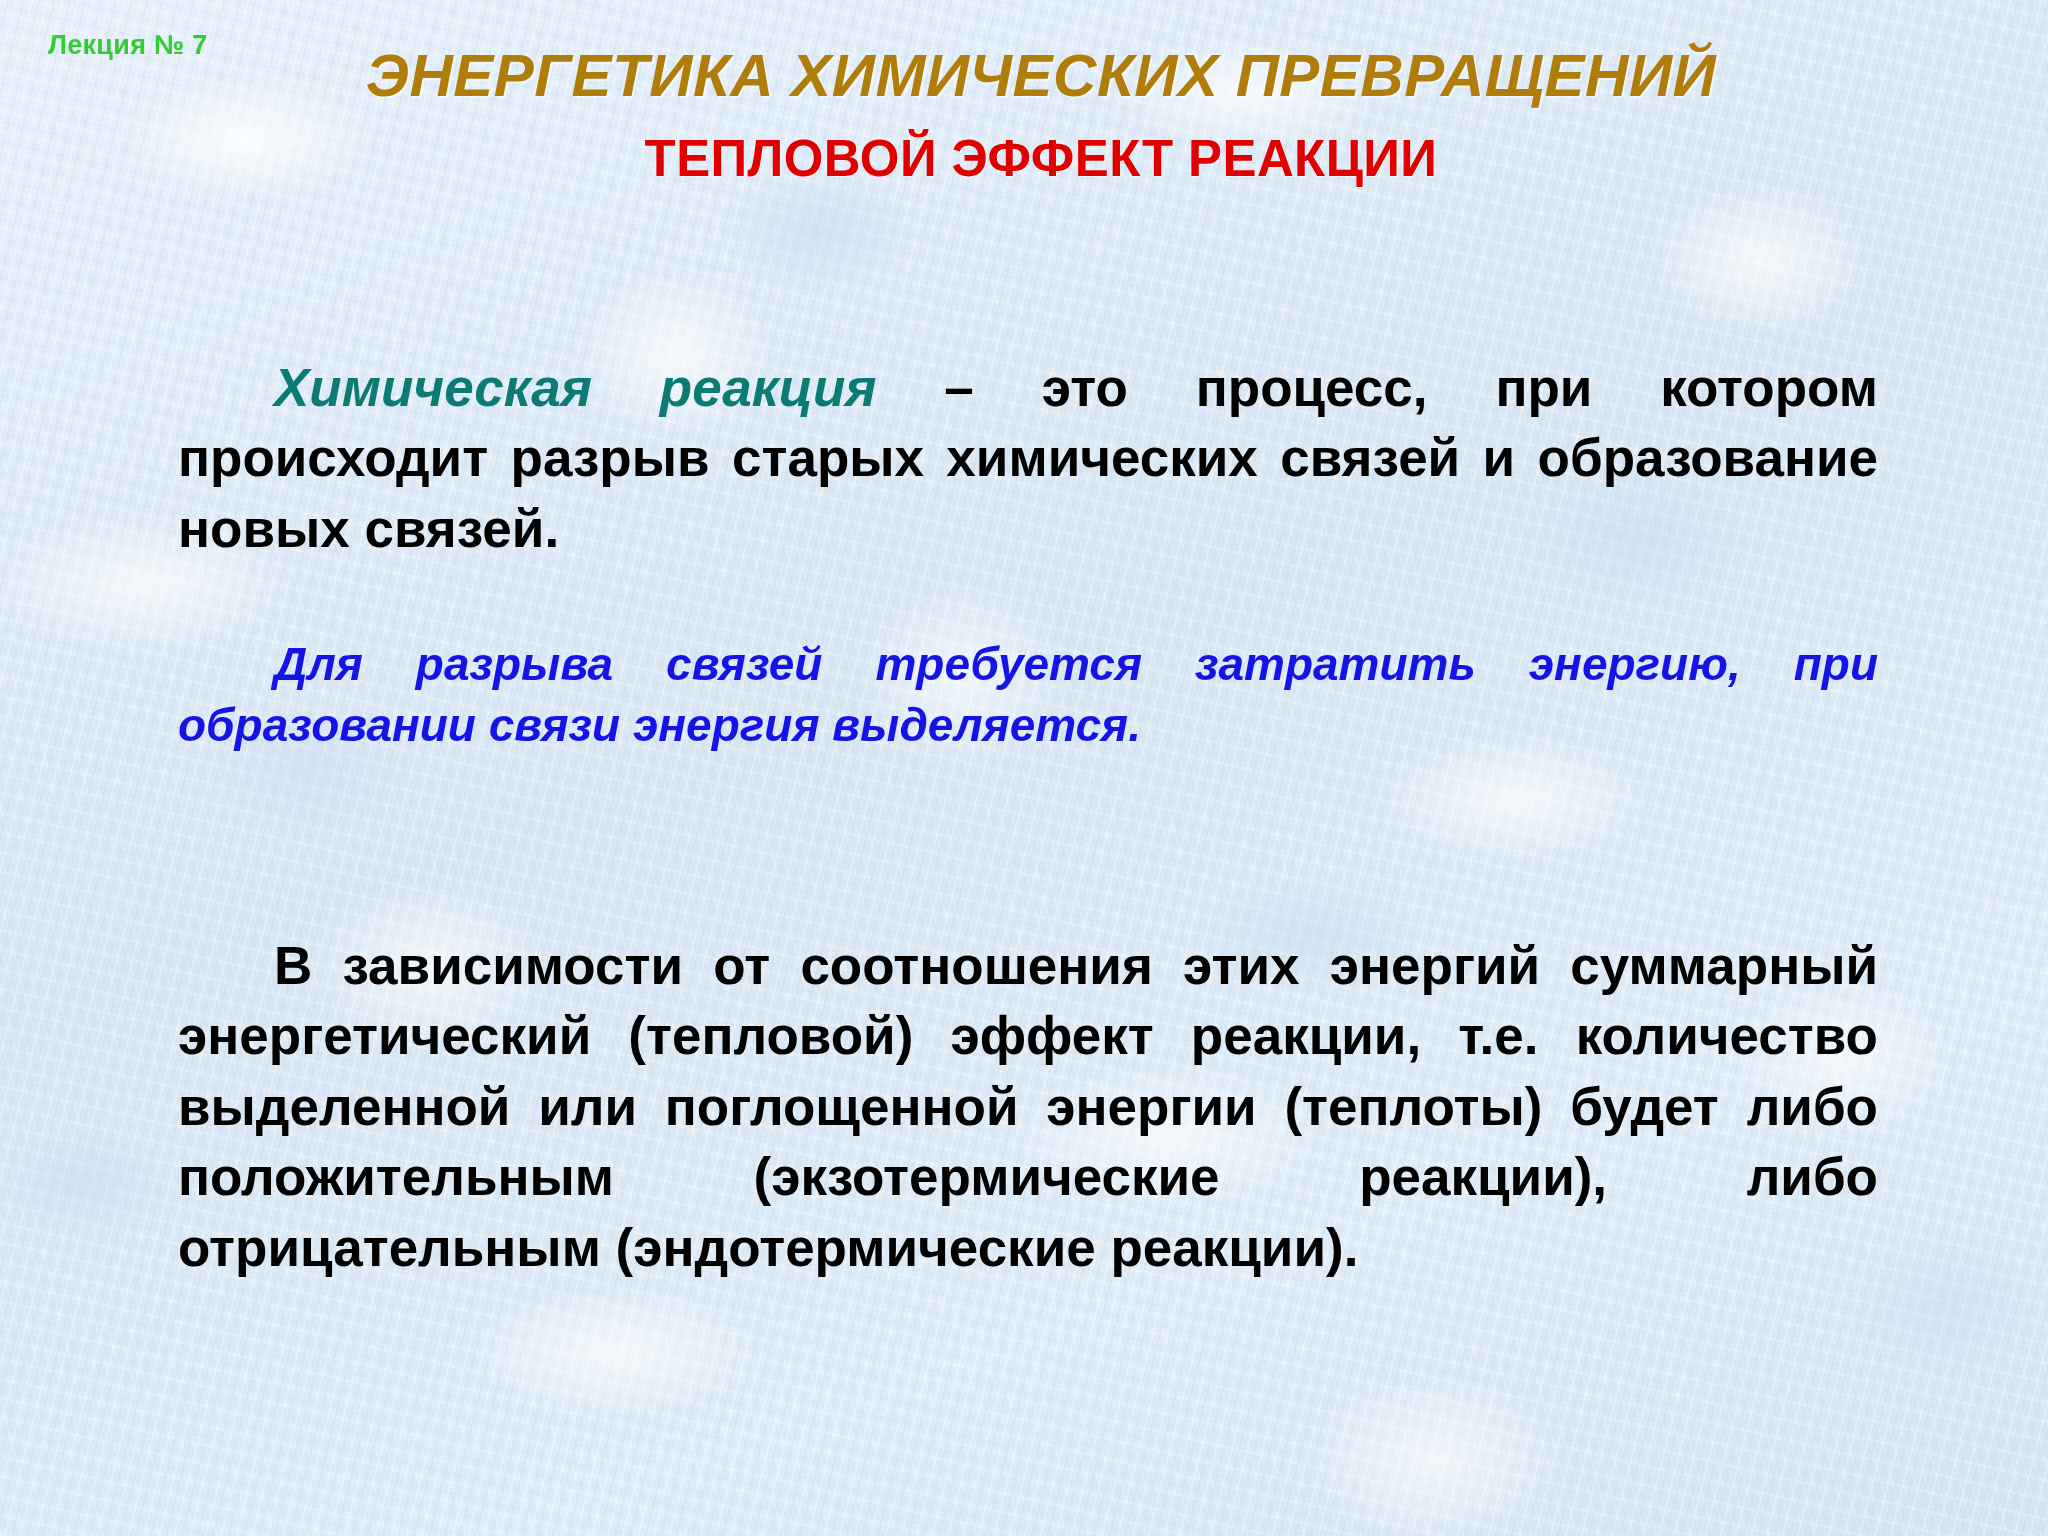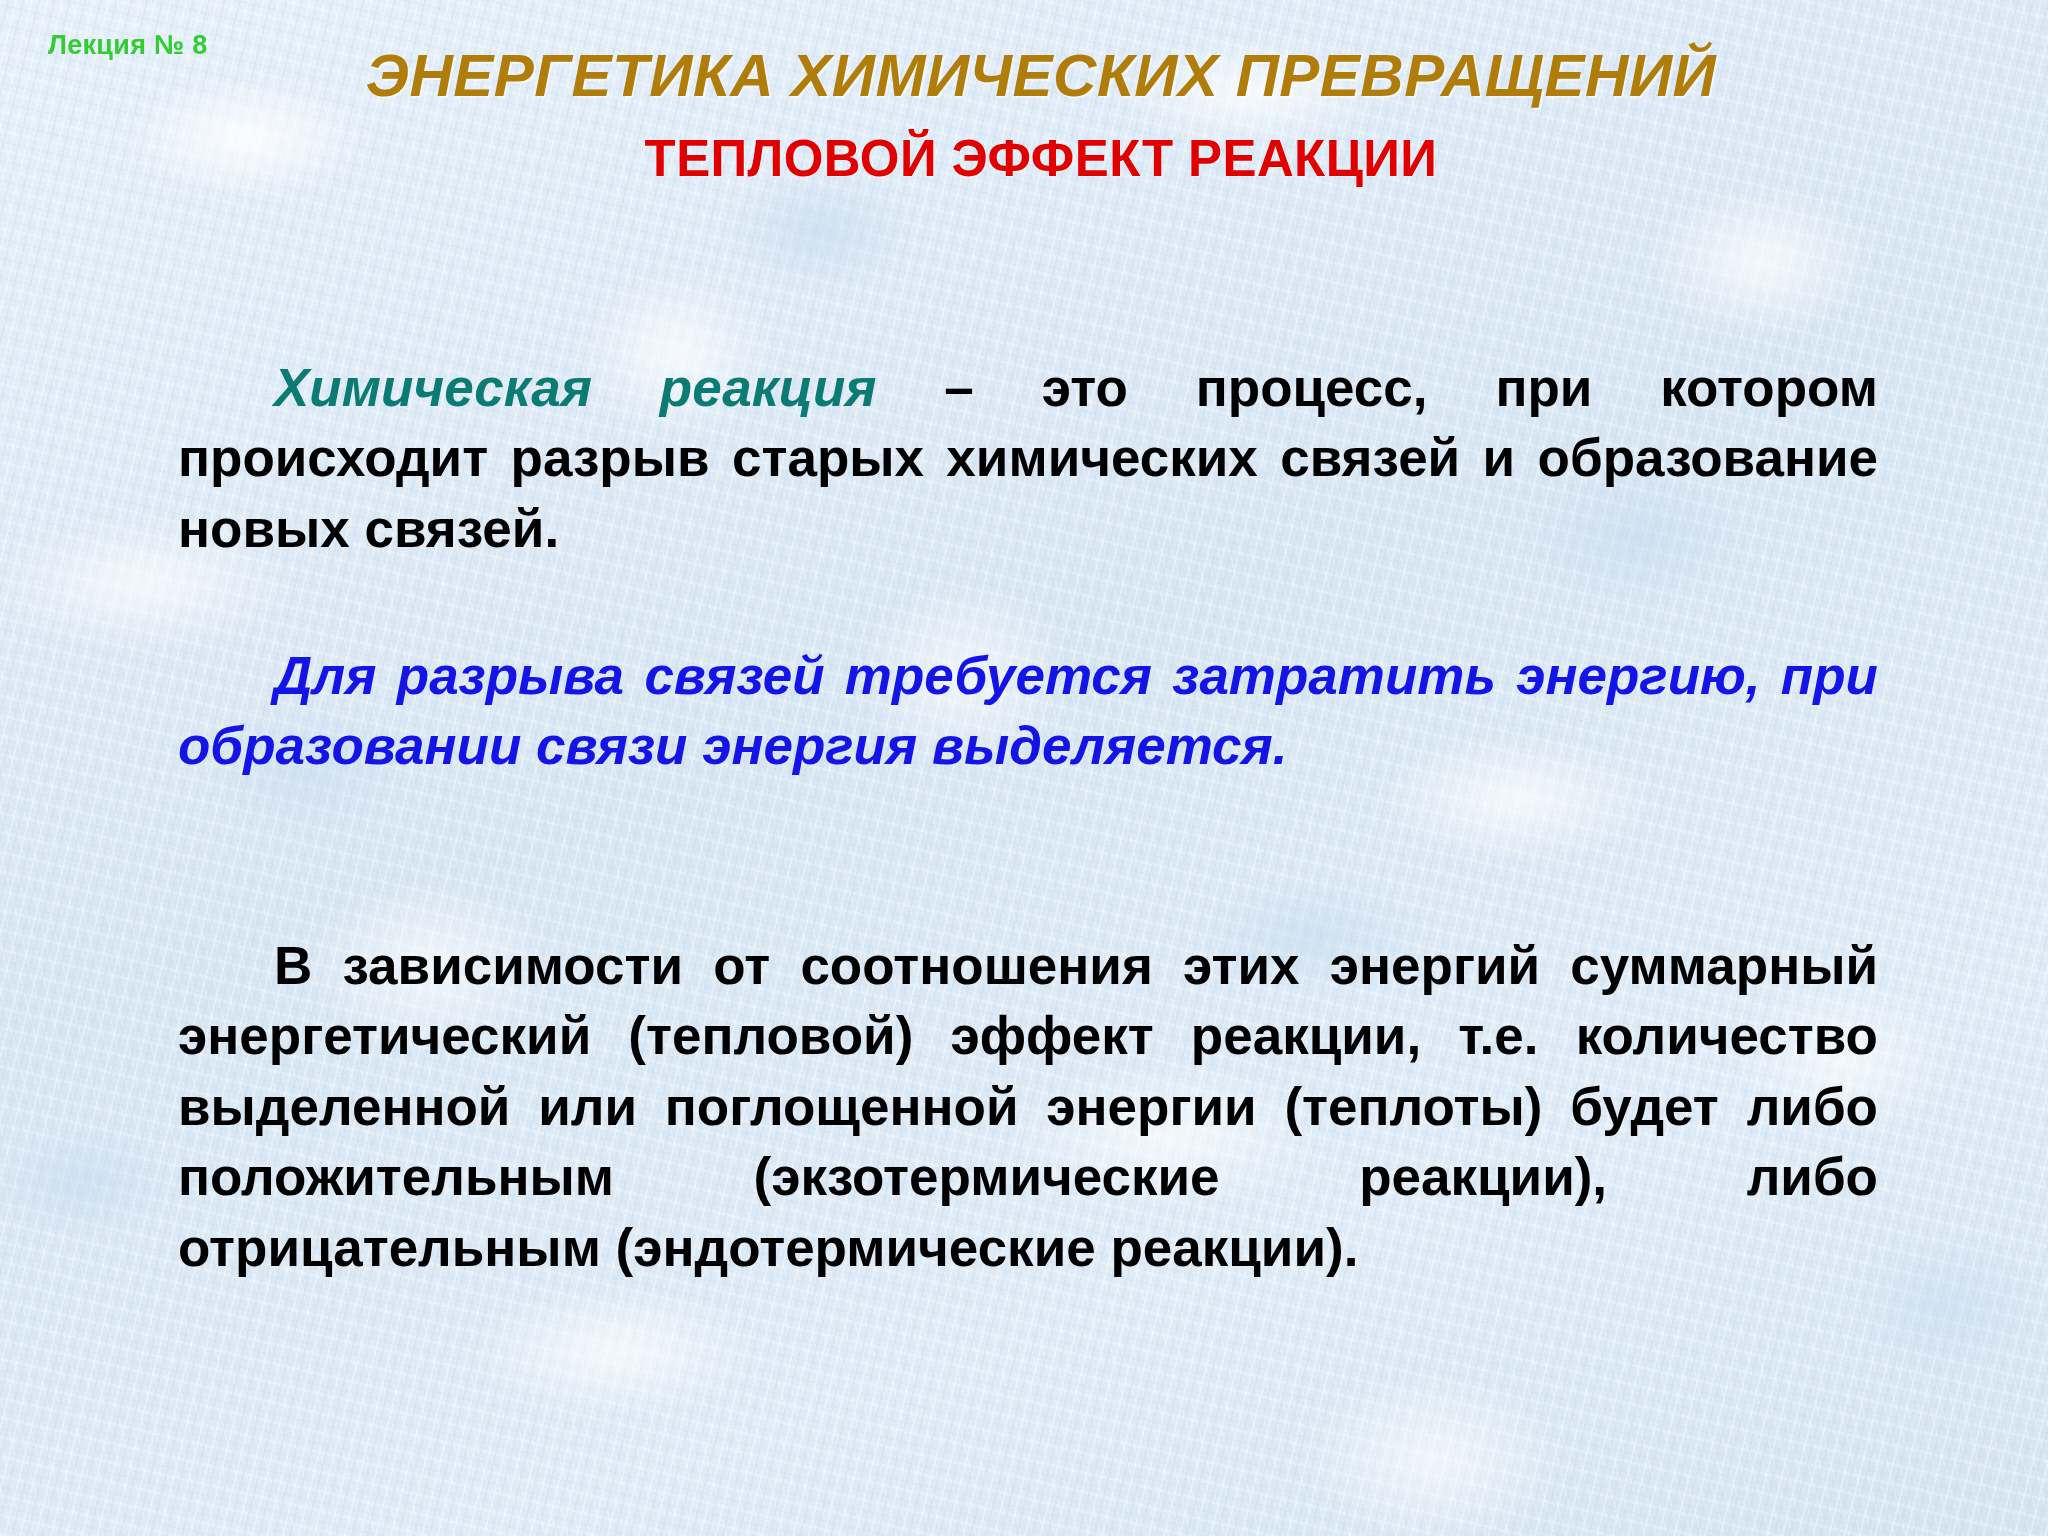--- a/index.html
+++ b/index.html
@@ -120,41 +120,41 @@
     color: #000000;
     text-indent: 96px;
   }
   #para-definition .term {
     color: #0c7b74;
     font-style: italic;
   }
 
   #para-bonds {
     top: 588px;
-    font-size: 53px;
+    font-size: 46px;
     font-weight: bold;
     font-style: italic;
     color: #1414e6;
     text-indent: 96px;
   }
 
   #para-effect {
     top: 878px;
     font-size: 53px;
     font-weight: bold;
     color: #000000;
     text-indent: 96px;
   }
 </style>
 </head>
 <body>
 
 <div id="slide" style="background-color: rgb(220, 232, 244);">
 
-  <div id="lecture-tag" style="color: rgb(51, 204, 51);">Лекция № 8</div>
+  <div id="lecture-tag" style="color: rgb(51, 204, 51);">Лекция № 7</div>
 
   <div id="title-block">
     <div id="main-title" style="color: rgb(176, 125, 10);">ЭНЕРГЕТИКА ХИМИЧЕСКИХ ПРЕВРАЩЕНИЙ</div>
     <div id="sub-title" style="color: rgb(224, 0, 0);">ТЕПЛОВОЙ ЭФФЕКТ РЕАКЦИИ</div>
   </div>
 
   <p class="para" id="para-definition"><span class="term" style="color: rgb(12, 123, 116);">Химическая реакция</span><span> – это процесс, при котором происходит разрыв старых химических связей и образование новых связей.</span></p>
 
   <p class="para" id="para-bonds" style="color: rgb(20, 20, 230);">Для разрыва связей требуется затратить энергию, при образовании связи энергия выделяется.</p>
 

